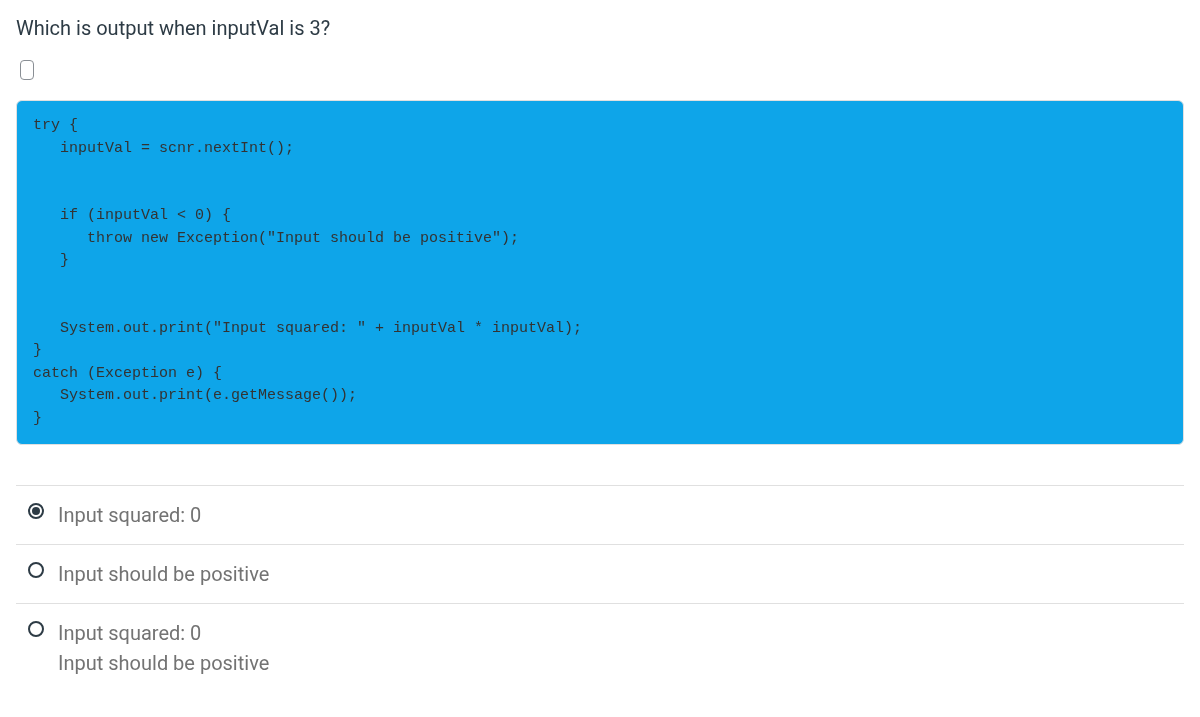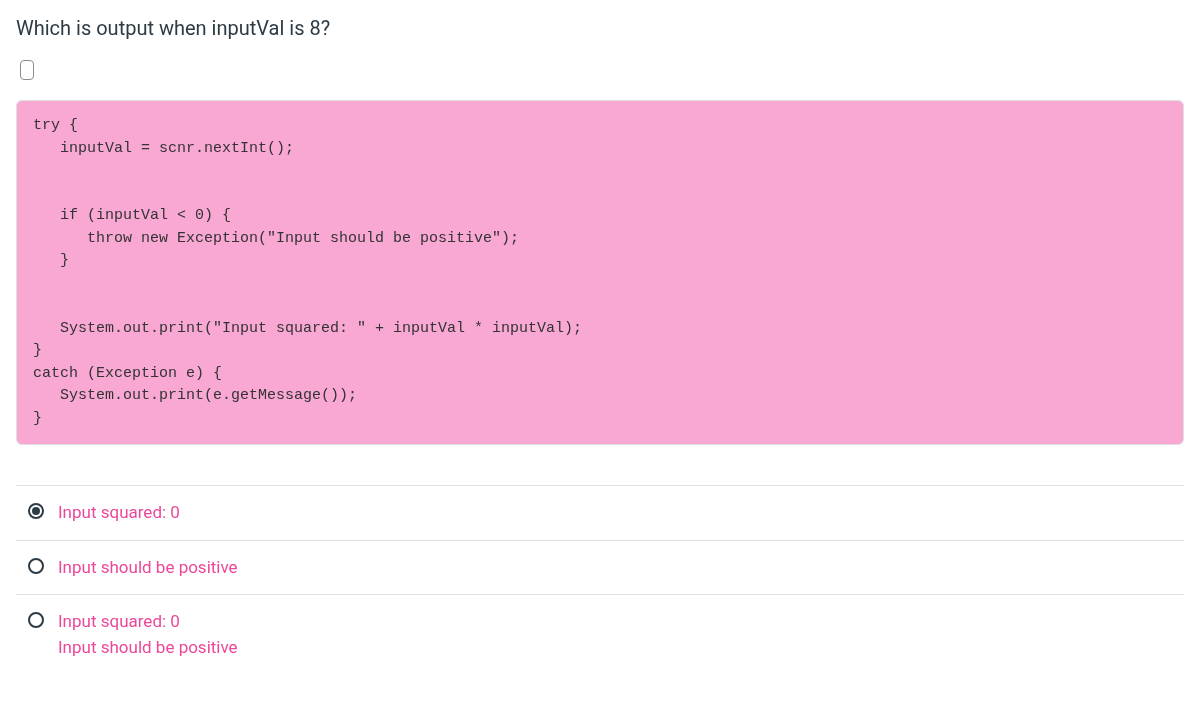--- a/index.html
+++ b/index.html
@@ -24,21 +24,21 @@
       display: inline-block;
       width: 14px;
       height: 20px;
       border: 1.5px solid #8a8f95;
       border-radius: 4px;
       background: #fff;
       margin-bottom: 16px;
       margin-left: 4px;
     }
     .code-block {
-      background: #f9a8d4;
+      background: #0ea5e9;
       border: 1px solid #e0e0e0;
       border-radius: 6px;
       padding: 14px 16px;
       font-family: "Courier New", Courier, monospace;
       font-size: 15px;
       line-height: 1.5;
       white-space: pre;
       color: #333;
       margin-bottom: 40px;
       overflow-x: auto;
@@ -72,32 +72,32 @@
       position: absolute;
       top: 50%;
       left: 50%;
       transform: translate(-50%, -50%);
       width: 8px;
       height: 8px;
       background: #2d3b45;
       border-radius: 50%;
     }
     .answer-text {
-      font-size: 17px;
-      color: #ec4899;
+      font-size: 20px;
+      color: #737373;
       line-height: 1.5;
       white-space: pre-line;
     }
   </style>
 </head>
 <body>
 
 
 
-<div class="question-header">Which is output when inputVal is 8?</div>
+<div class="question-header">Which is output when inputVal is 3?</div>
 
 <div class="attachment-icon"></div>
 
 <div class="code-block">try {
    inputVal = scnr.nextInt();
 
 
    if (inputVal &lt; 0) {
       throw new Exception("Input should be positive");
    }

